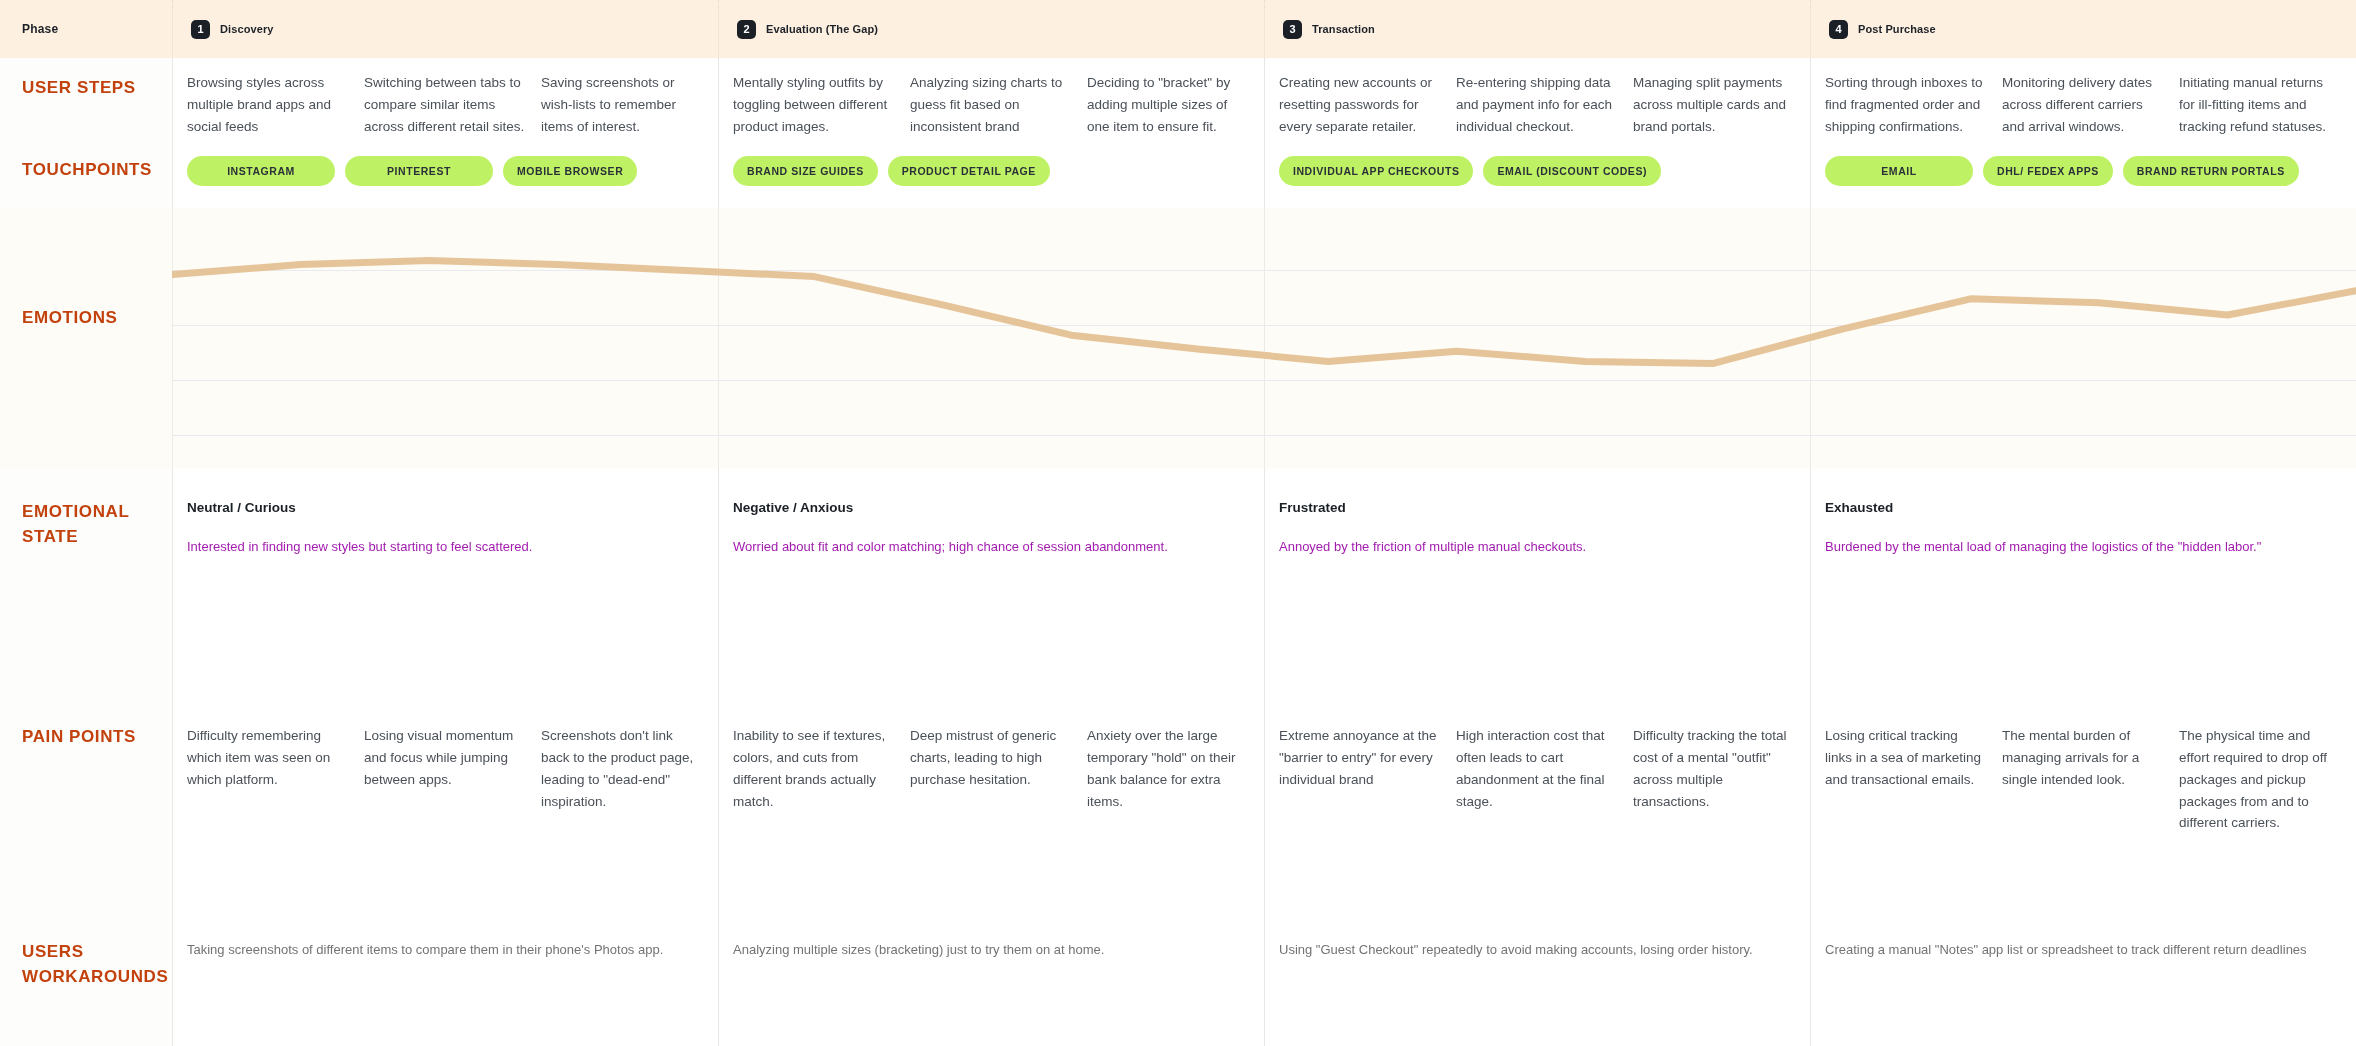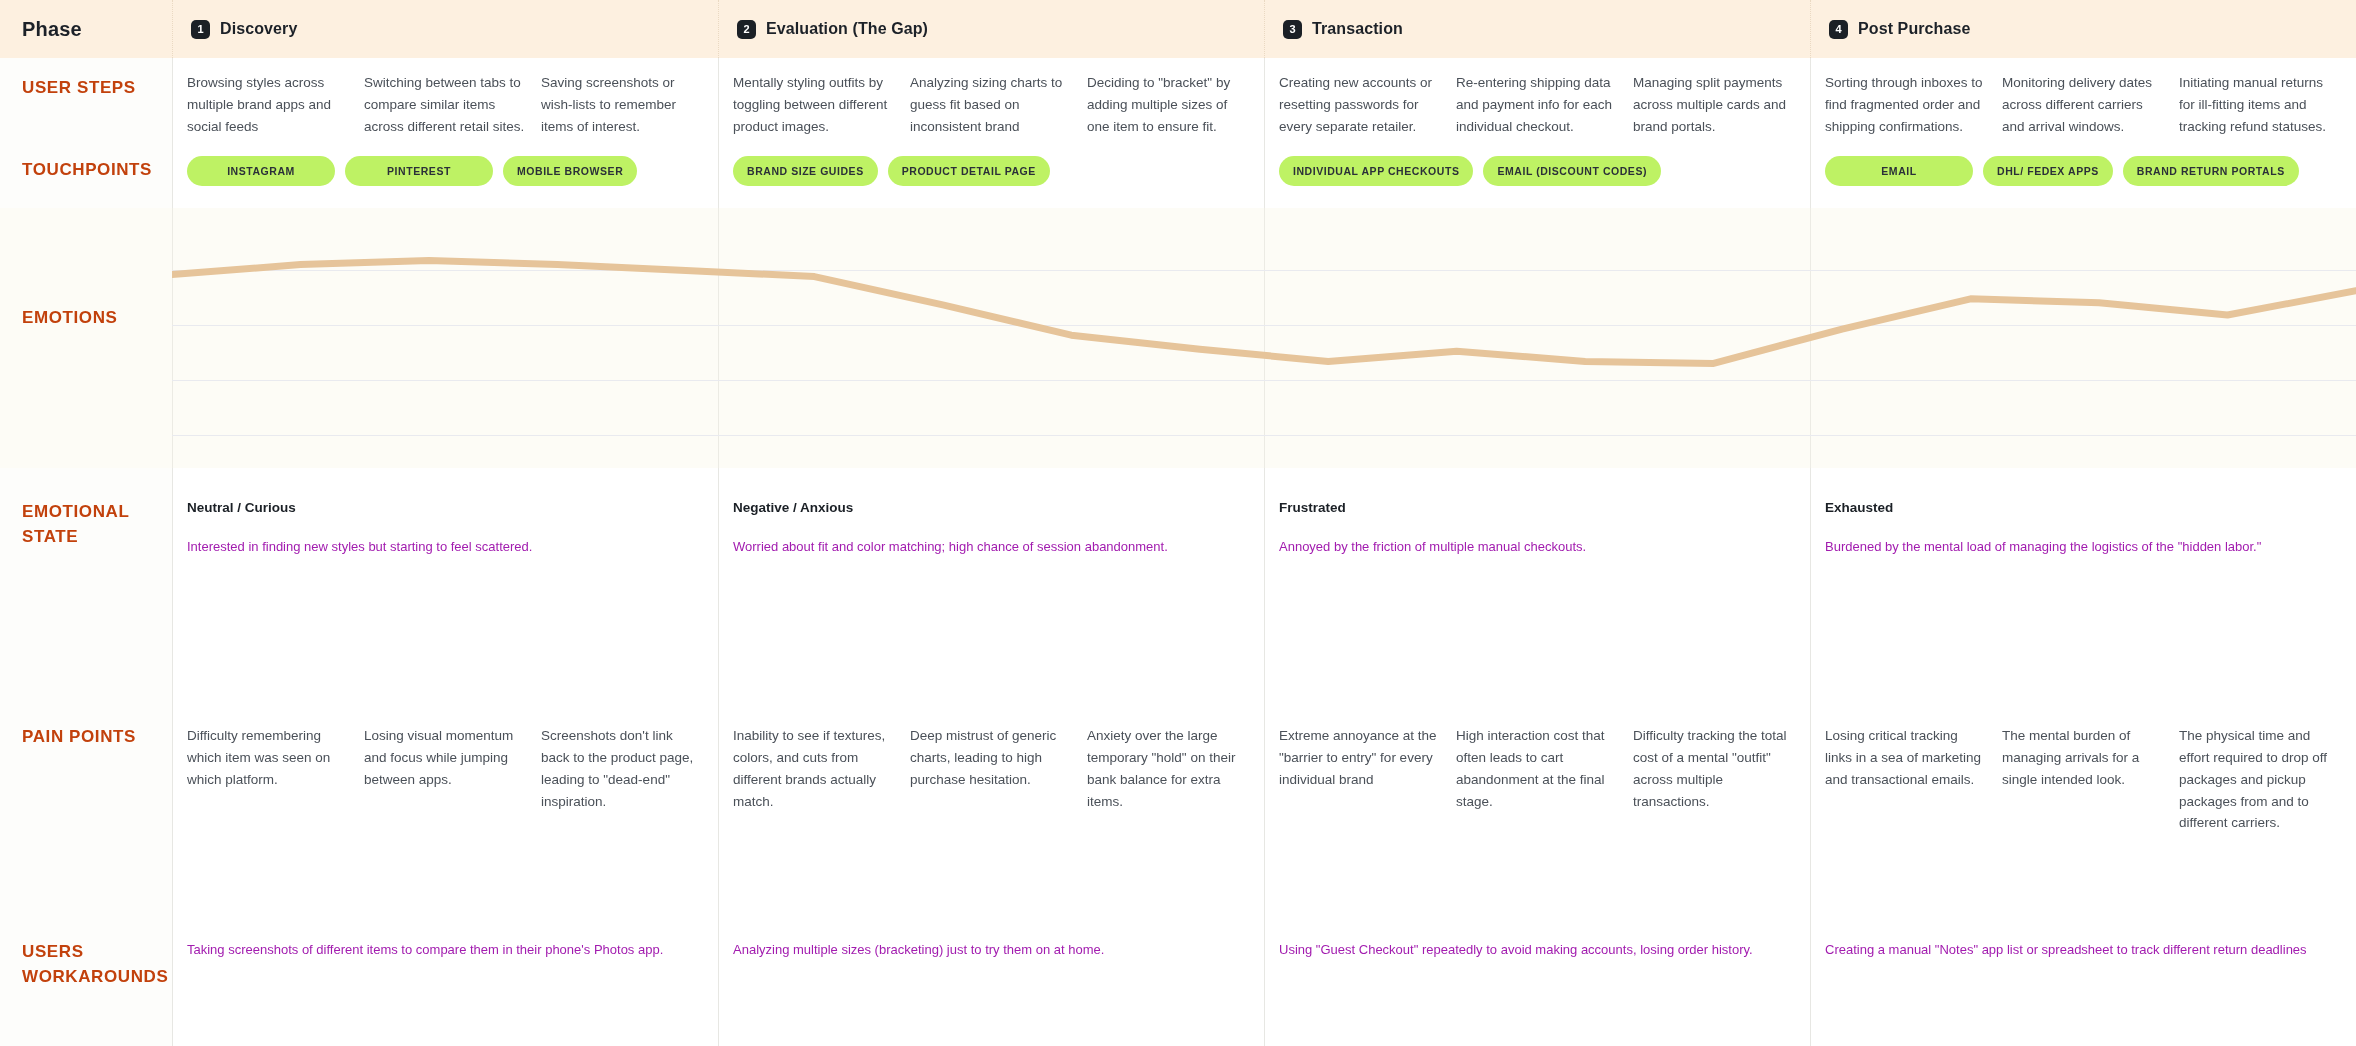--- a/index.html
+++ b/index.html
@@ -64,40 +64,40 @@
   }
   .header-row .phase-cell {
     background: #fdf0e0;
     border-left: 1px dotted #ead9c2;
     display: flex;
     align-items: center;
     padding-left: 18px;
     gap: 10px;
   }
   .phase-title-label {
-    font-size: 20px;
+    font-size: 12px;
     font-weight: 600;
     color: #1c2128;
     letter-spacing: .2px;
   }
   .phase-num {
     display: inline-flex;
     align-items: center;
     justify-content: center;
     width: 19px;
     height: 19px;
     border-radius: 5px;
     background: #1b2026;
     color: #ffffff;
     font-size: 11px;
     font-weight: 700;
     line-height: 1;
   }
   .phase-name {
-    font-size: 16px;
+    font-size: 11px;
     font-weight: 600;
     color: #1c2128;
     letter-spacing: .1px;
   }
 
   
   .section-row { background: #ffffff; }
   .section-row .phase-cell { background: #ffffff; }
 
   .substeps {
@@ -201,21 +201,21 @@
   .row-pain .label-cell { padding-top: 72px; }
   .row-pain .phase-cell { padding-left: 14px; }
   .row-pain .substep { padding-top: 72px; }
 
   
   .row-workarounds { height: 169px; }
   .row-workarounds .label-cell { padding-top: 62px; }
   .row-workarounds .phase-cell { padding: 62px 24px 0 14px; }
   .workaround-text {
     font-size: 13px;
-    color: #a21caf;
+    color: #737373;
     line-height: 1.55;
   }
 </style>
 </head>
 <body>
 
 <div class="journey-map">
 
   <div class="grid-row header-row">
     <div class="label-cell">

